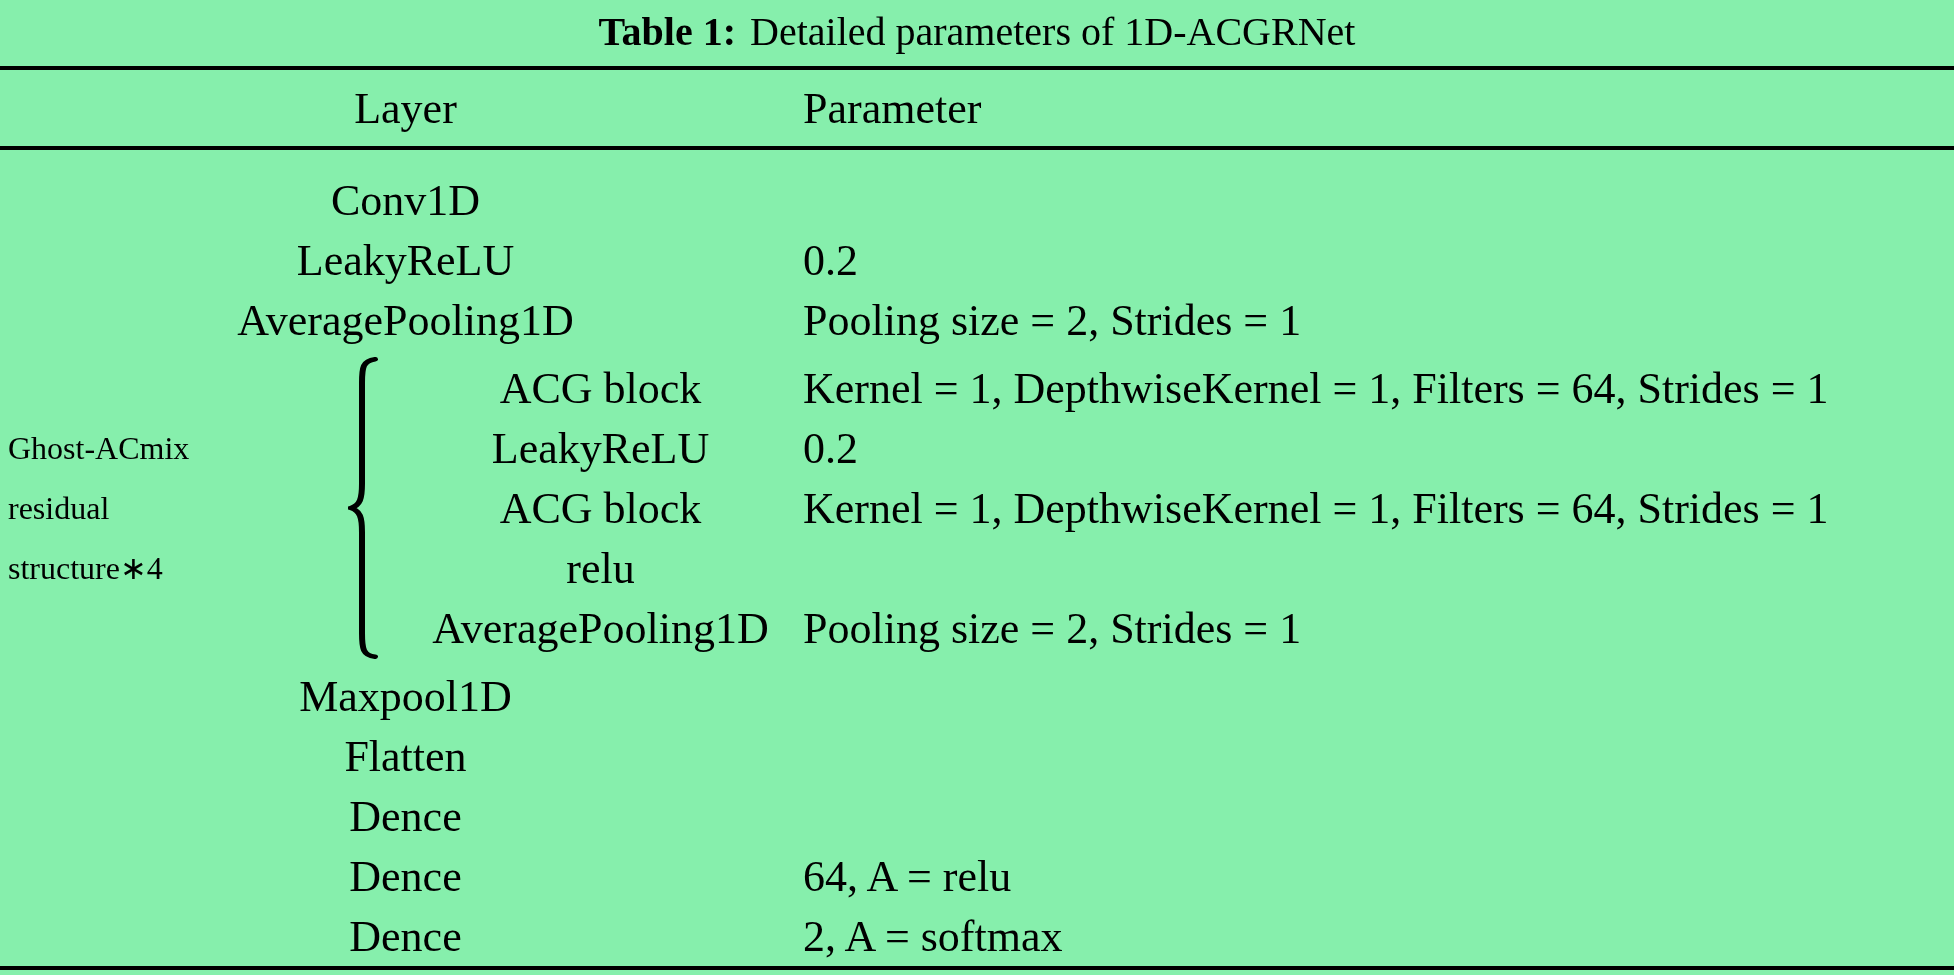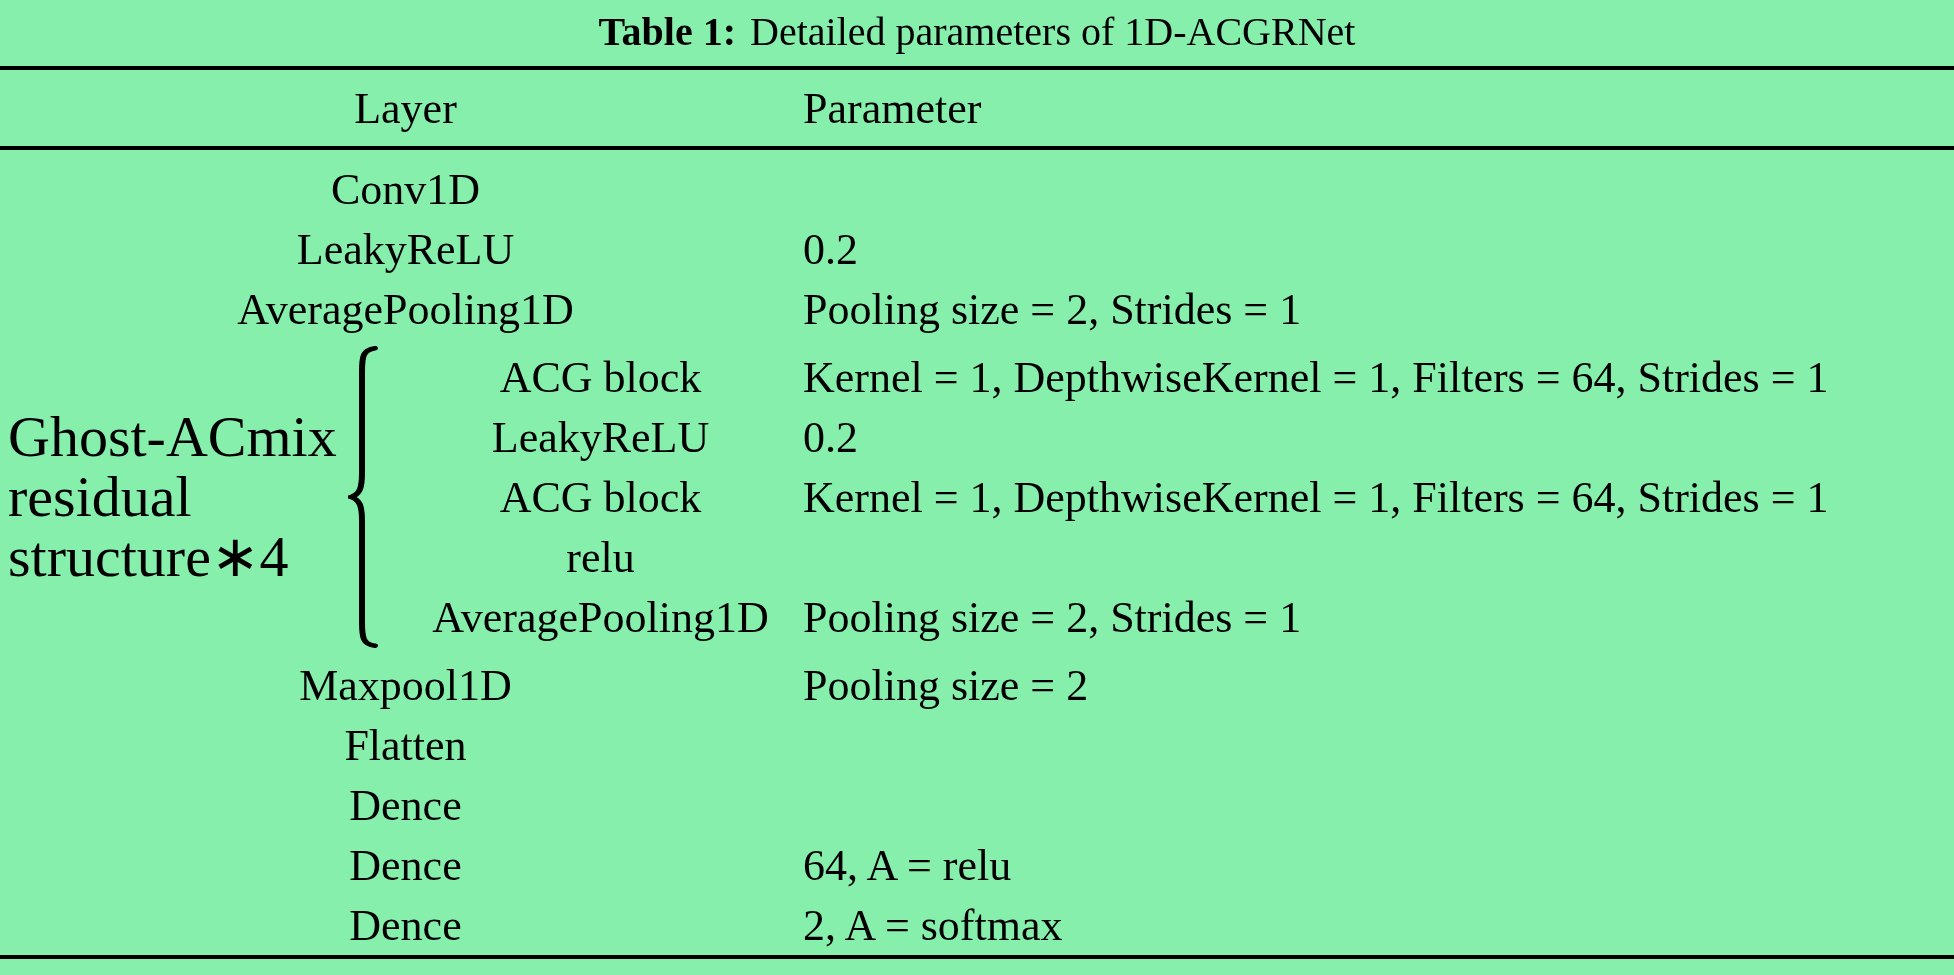--- a/index.html
+++ b/index.html
@@ -31,30 +31,30 @@
     display: flex; align-items: center;
     font-size: 44px;
   }
 
   .row {
     height: 60px;
     display: flex; align-items: center;
     font-size: 44px;
     white-space: nowrap;
   }
-  .rows-top { padding-top: 9px; }
+  .rows-top { padding-top: 20px; }
   .cell-layer { width: 803px; padding-left: 8px; flex: none; text-align: center; }
   .cell-param { flex: 1; }
 
   
   .group { position: relative; padding: 8px 0; }
   .group-label {
     position: absolute; left: 8px; top: 50%;
     transform: translateY(-50%);
-    font-size: 58px; line-height: 60px;
+    font-size: 32px; line-height: 60px;
     white-space: nowrap;
   }
   .group-label span { display: block; }
   .brace-wrap {
     position: absolute; left: 348px; top: 7px;
     height: calc(100% - 14px); width: 30px;
   }
   .brace-wrap svg { width: 100%; height: 100%; display: block; }
   .inner-rows { margin-left: 398px; }
   .inner-rows .cell-layer { width: 405px; padding-left: 0; }
@@ -122,21 +122,20 @@
       <div class="row">
         <div class="cell-layer">AveragePooling1D</div>
         <div class="cell-param">Pooling size = 2, Strides = 1</div>
       </div>
     </div>
   </div>
 
   <div>
     <div class="row">
       <div class="cell-layer">Maxpool1D</div>
-      <div class="cell-param">Pooling size = 2</div>
     </div>
     <div class="row">
       <div class="cell-layer">Flatten</div>
       <div class="cell-param"></div>
     </div>
     <div class="row">
       <div class="cell-layer">Dence</div>
     </div>
     <div class="row">
       <div class="cell-layer">Dence</div>

